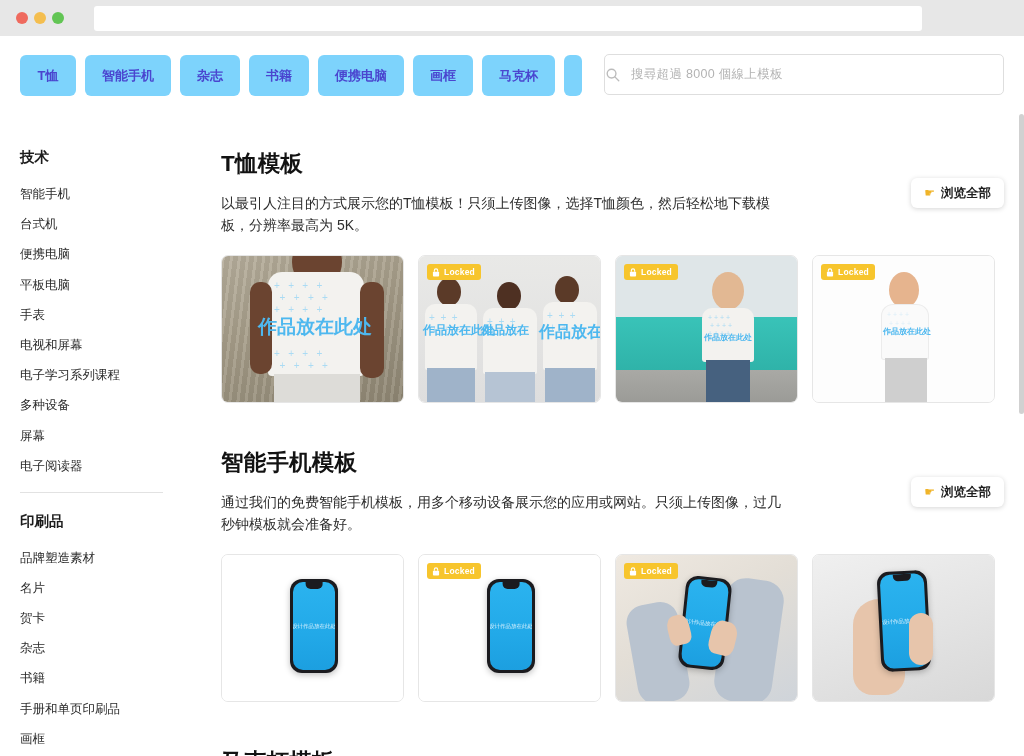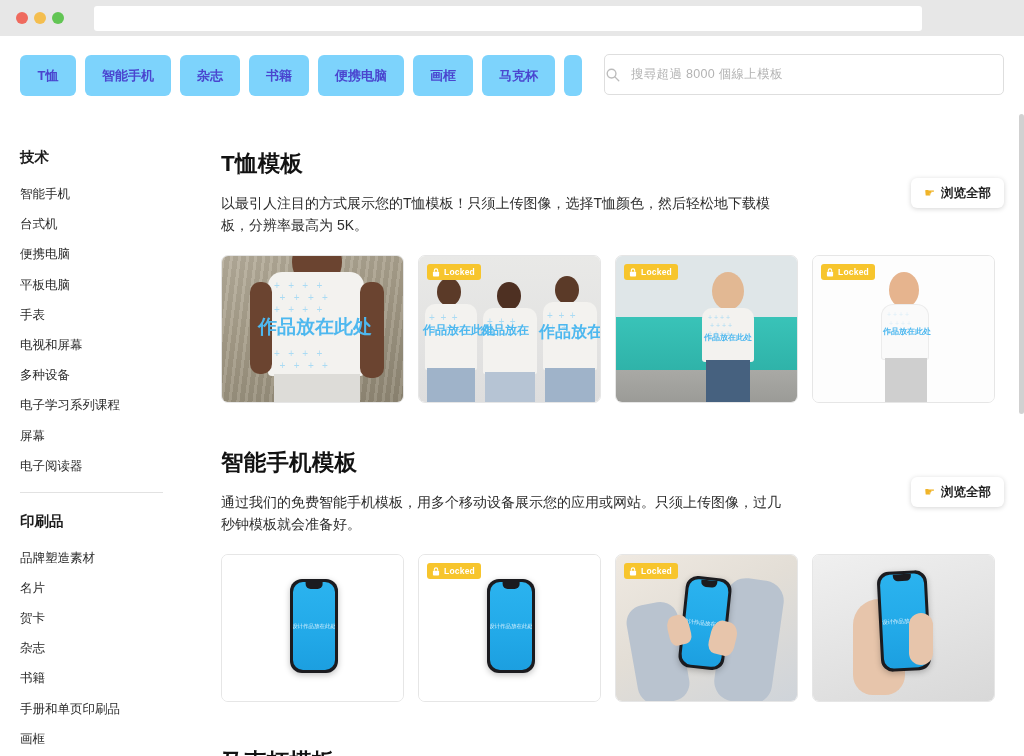--- a/index.html
+++ b/index.html
@@ -326,22 +326,22 @@
   <nav class="sidebar">
 
     <div class="side-group-title">技术</div>
 
     <div class="side-item">智能手机</div>
     <div class="side-item">台式机</div>
     <div class="side-item">便携电脑</div>
     <div class="side-item">平板电脑</div>
     <div class="side-item">手表</div>
     <div class="side-item">电视和屏幕</div>
+    <div class="side-item">电子学习系列课程</div>
     <div class="side-item">多种设备</div>
-    <div class="side-item">电子学习系列课程</div>
     <div class="side-item">屏幕</div>
     <div class="side-item">电子阅读器</div>
 
     <div class="side-divider"></div>
 
     <div class="side-group-title">印刷品</div>
 
     <div class="side-item">品牌塑造素材</div>
     <div class="side-item">名片</div>
     <div class="side-item">贺卡</div>

